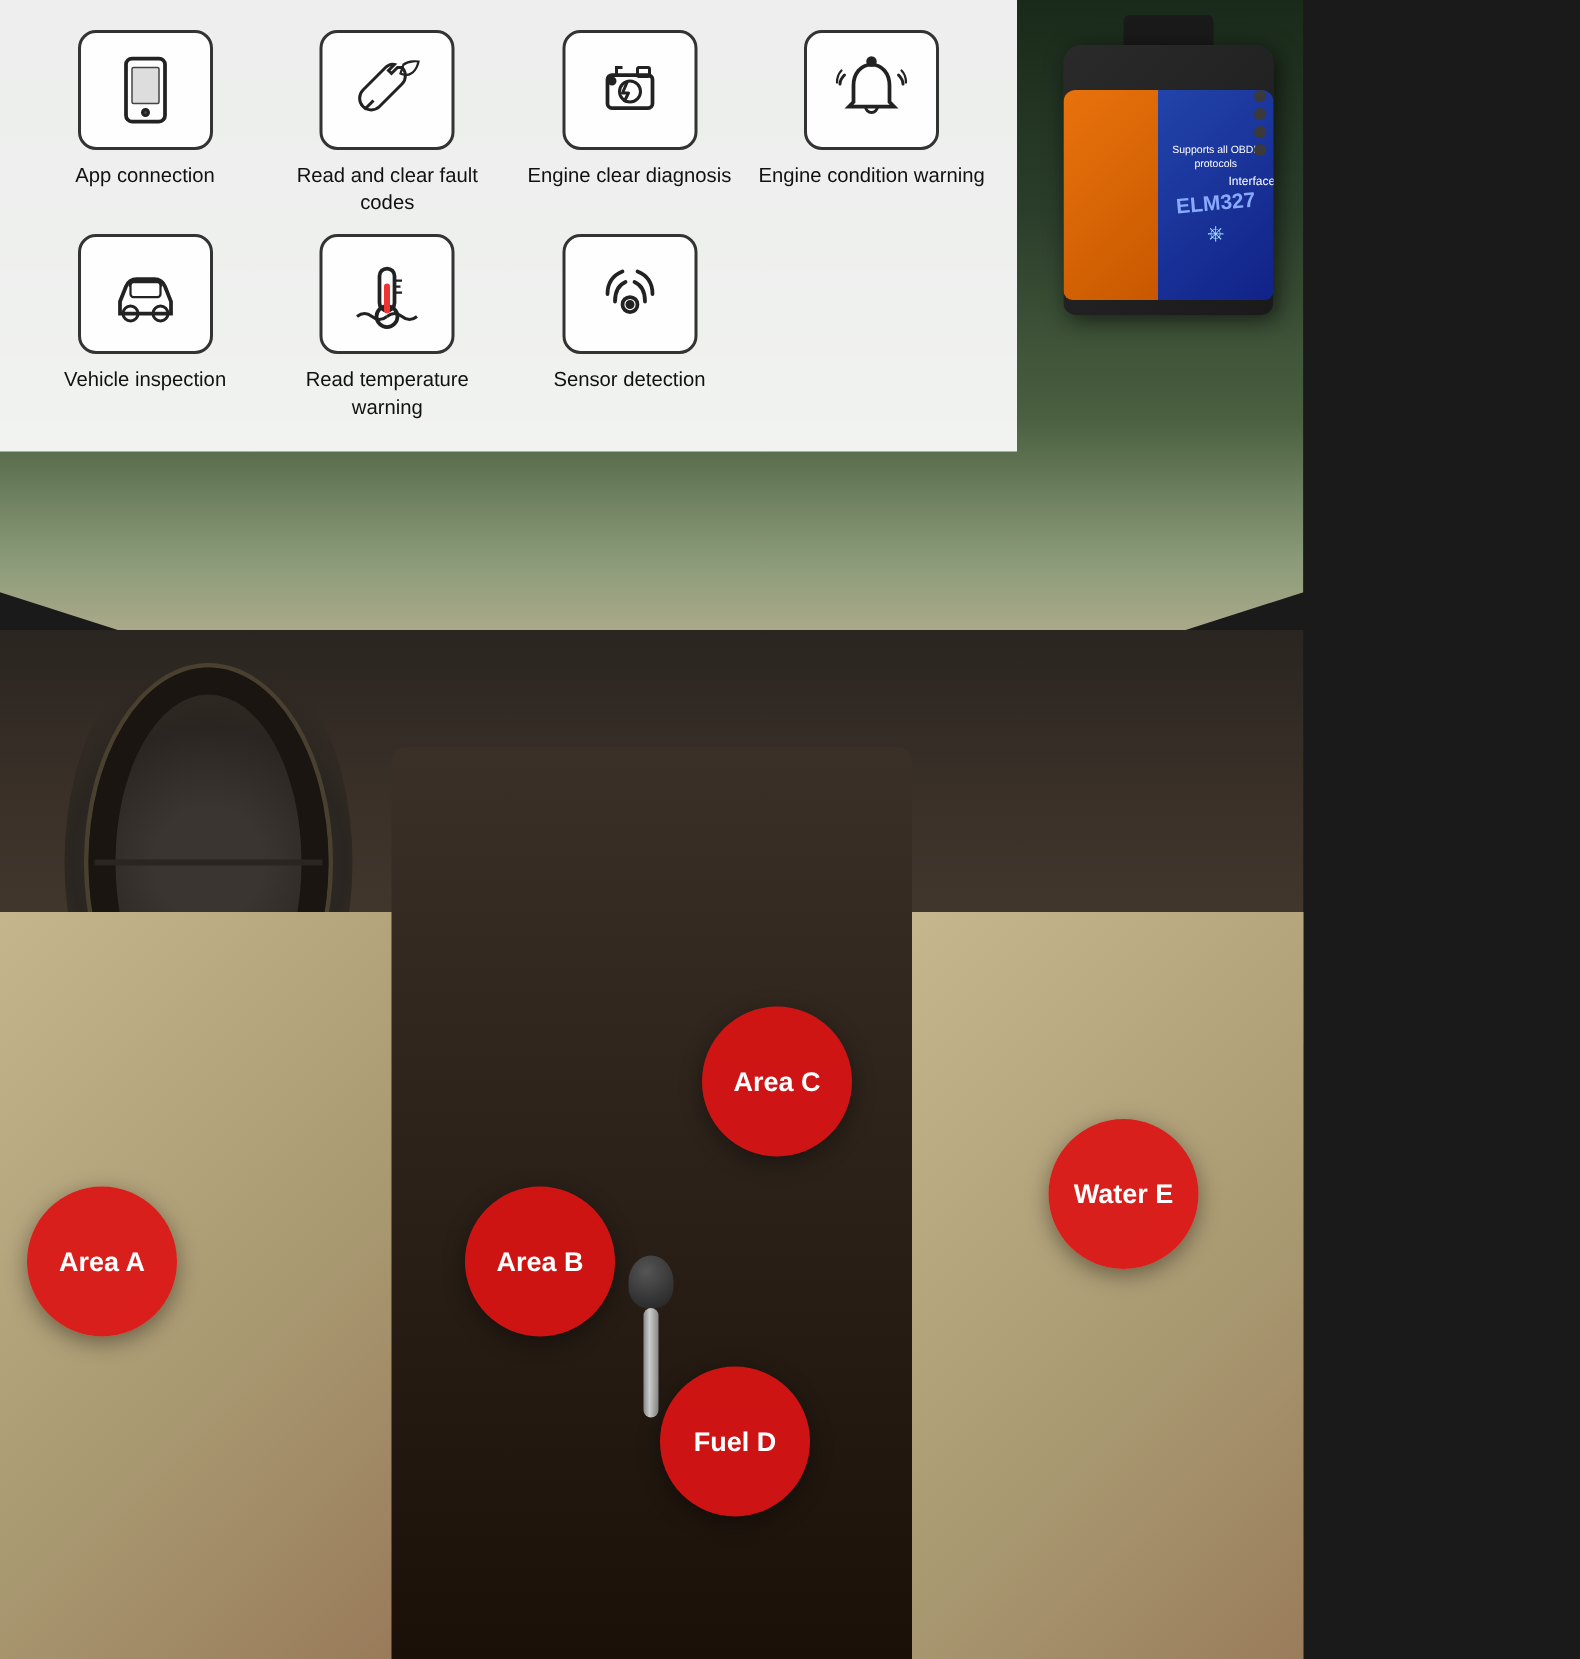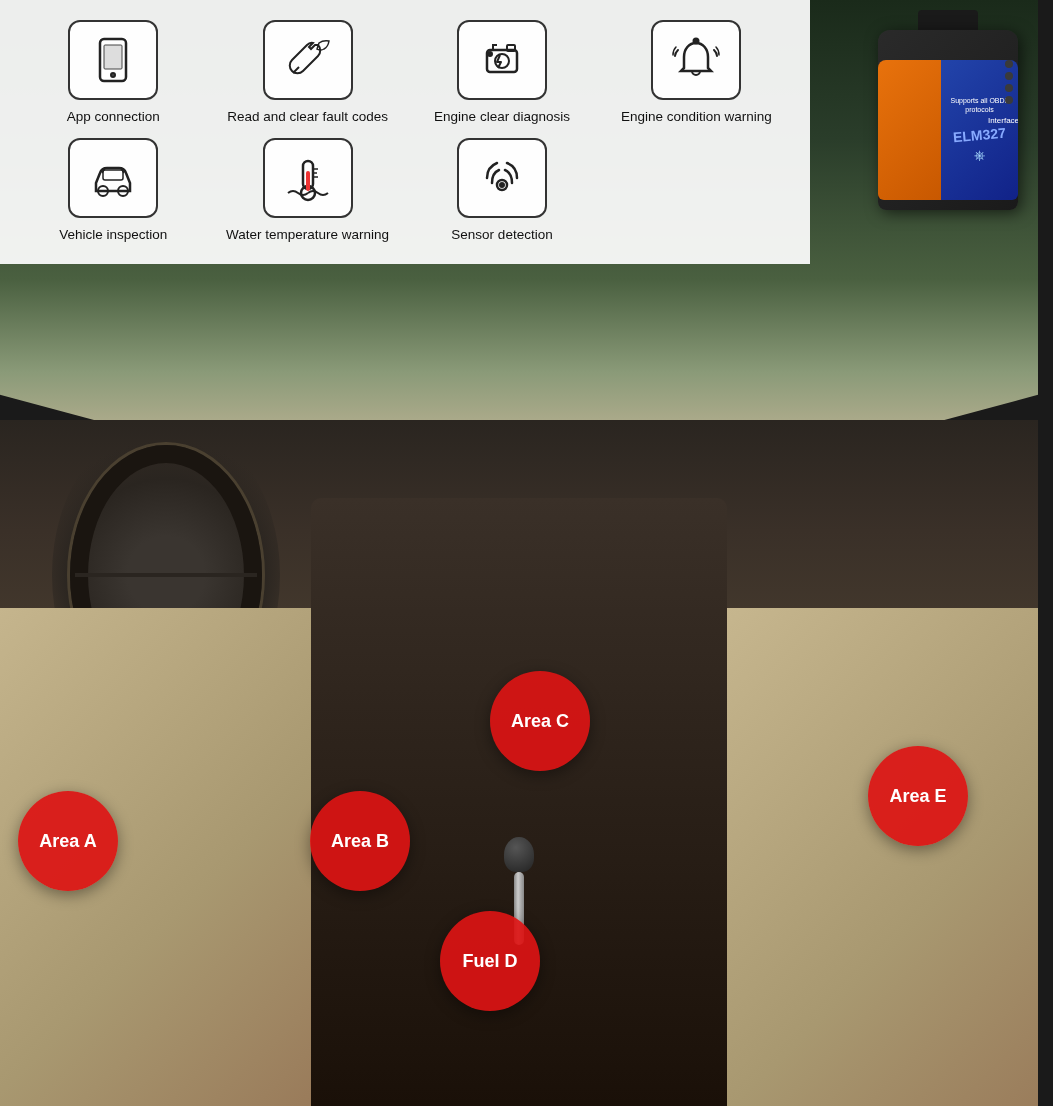--- a/index.html
+++ b/index.html
@@ -6,21 +6,21 @@
     body {
       width: 1053px;
       height: 1106px;
       overflow: hidden;
       font-family: Arial, sans-serif;
       background: #1a1a1a;
       position: relative;
     }
 
     .main-container {
-      width: 1038px;
+      width: 869px;
       height: 1106px;
       position: relative;
       overflow: hidden;
       padding-left: 44px;
     }
 
     
     .windshield {
       position: absolute;
       top: 0; left: 0; right: 0;
@@ -245,21 +245,21 @@
       left: 18px;
       bottom: 215px;
     }
 
     .area-b {
       left: 310px;
       bottom: 215px;
     }
 
     .area-c {
-      left: 490px;
+      left: 468px;
       bottom: 335px;
     }
 
     .area-d {
       left: 440px;
       bottom: 95px;
     }
 
     .area-e {
       right: 70px;
@@ -421,21 +421,21 @@
           <circle cx="25" cy="40" r="7" fill="none" stroke="#222" stroke-width="2.5"></circle>
           <line x1="25" y1="36" x2="25" y2="20" stroke="#e33" stroke-width="4" stroke-linecap="round"></line>
 
           <path d="M5 40 Q10 36, 15 40 Q20 44, 25 40" stroke="#222" stroke-width="2" fill="none"></path>
           <path d="M25 40 Q30 36, 35 40 Q40 44, 45 40" stroke="#222" stroke-width="2" fill="none"></path>
           <line x1="30" y1="16" x2="35" y2="16" stroke="#222" stroke-width="1.5"></line>
           <line x1="30" y1="20" x2="34" y2="20" stroke="#222" stroke-width="1.5"></line>
           <line x1="30" y1="24" x2="35" y2="24" stroke="#222" stroke-width="1.5"></line>
         </svg>
       </div>
-      <span class="feature-label">Water temperature warning</span>
+      <span class="feature-label">Read temperature warning</span>
     </div>
 
     <div class="feature-item">
       <div class="feature-icon-box">
         <svg viewBox="0 0 50 50">
 
           <path d="M10 25 Q10 14, 20 10" stroke="#222" stroke-width="2.5" fill="none" stroke-linecap="round"></path>
           <path d="M40 25 Q40 14, 30 10" stroke="#222" stroke-width="2.5" fill="none" stroke-linecap="round"></path>
           <path d="M15 30 Q15 20, 22 17" stroke="#222" stroke-width="2.5" fill="none" stroke-linecap="round"></path>
           <path d="M35 30 Q35 20, 28 17" stroke="#222" stroke-width="2.5" fill="none" stroke-linecap="round"></path>
@@ -480,16 +480,16 @@
 
   <div class="area-circle area-c">
     <span>Area C</span>
   </div>
 
   <div class="area-circle area-d">
     <span>Fuel D</span>
   </div>
 
   <div class="area-circle area-e">
-    <span>Area E</span>
+    <span>Water E</span>
   </div>
 
 </div>
 
 </body></html>

